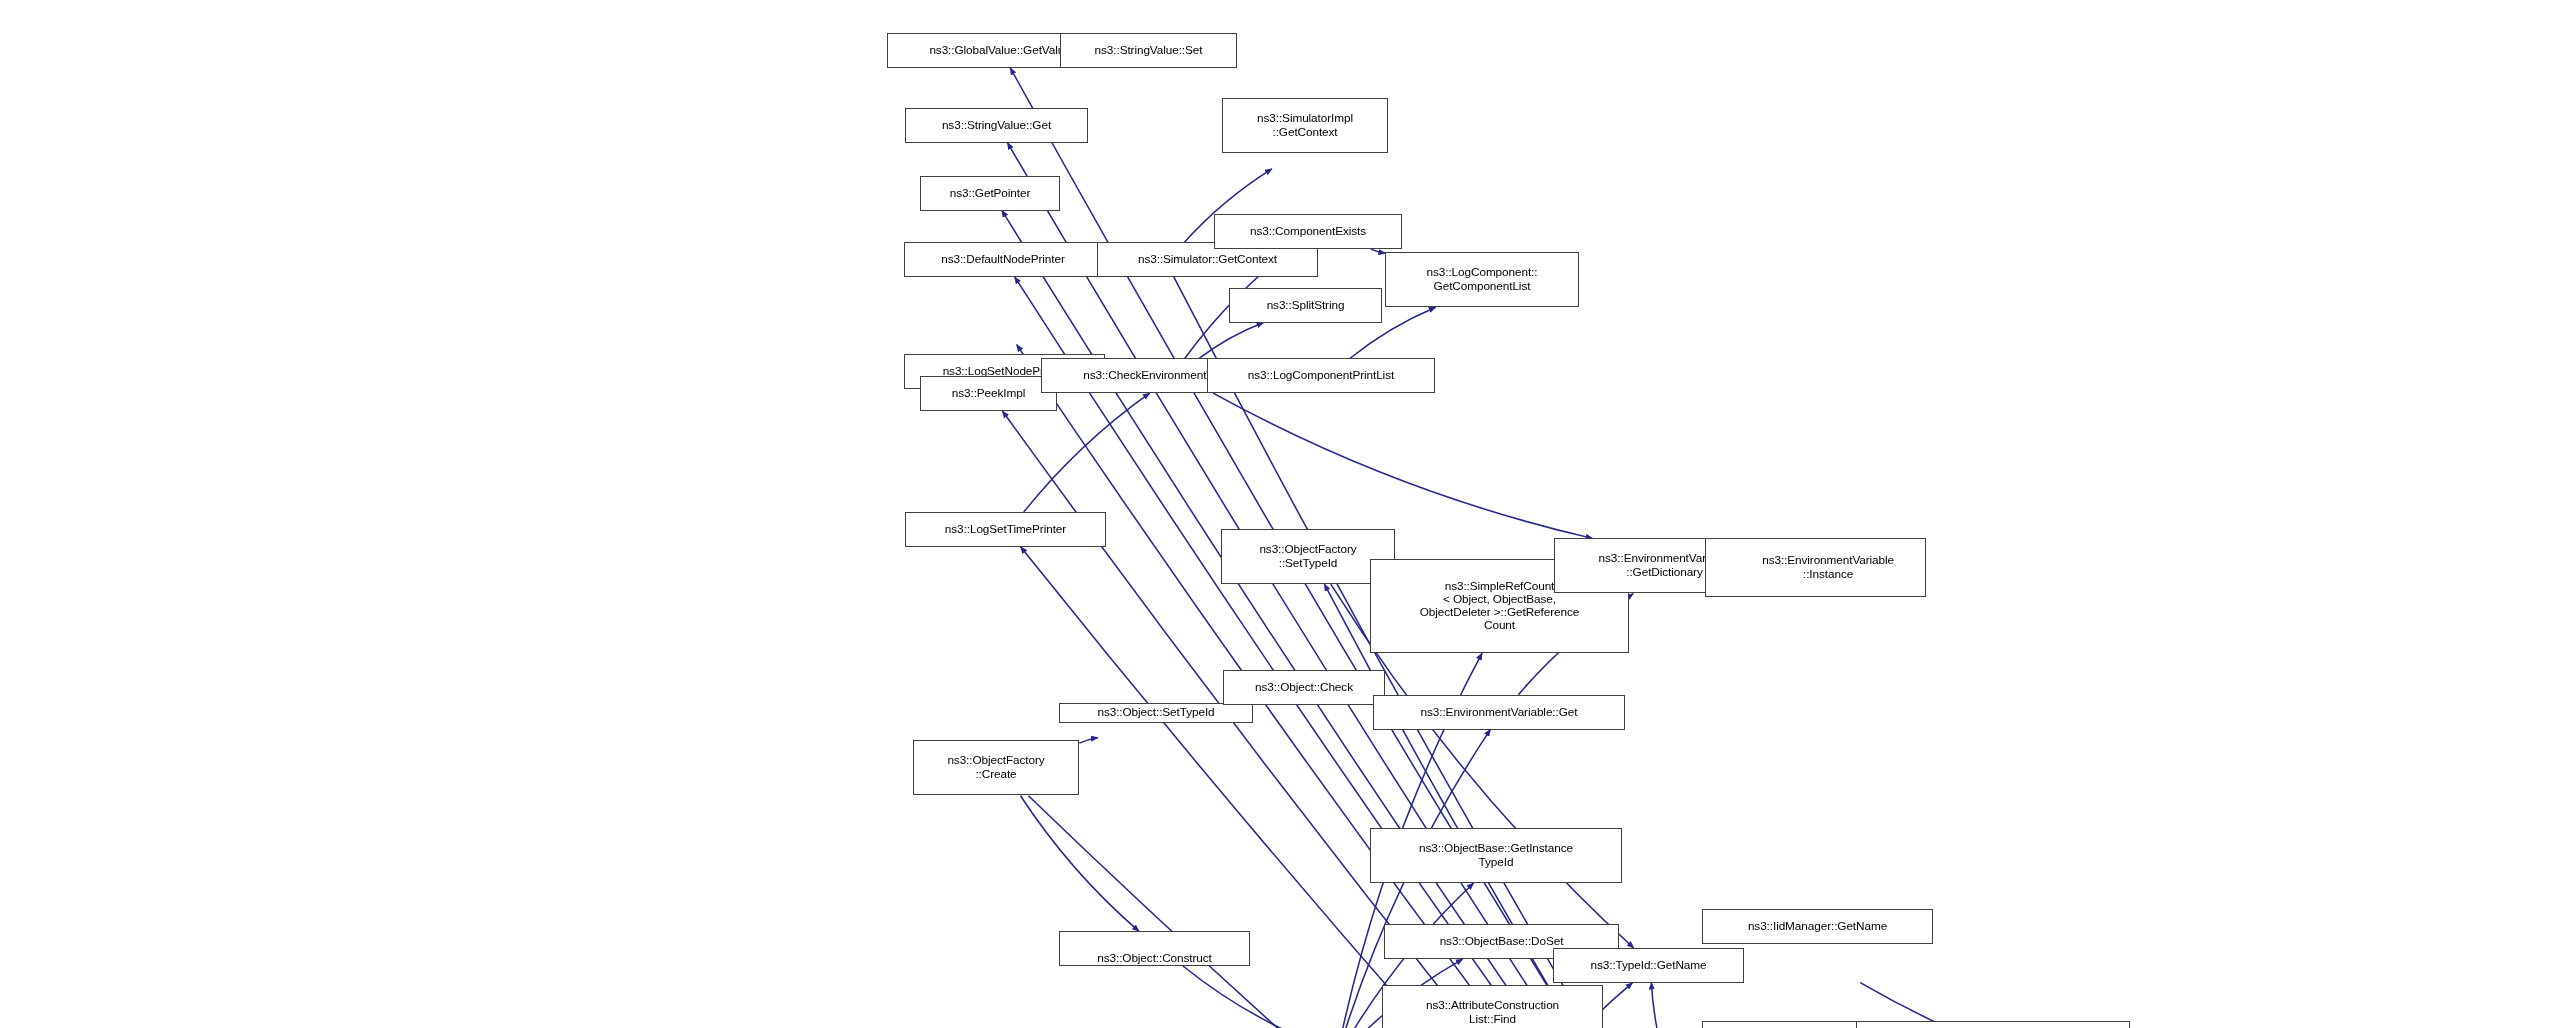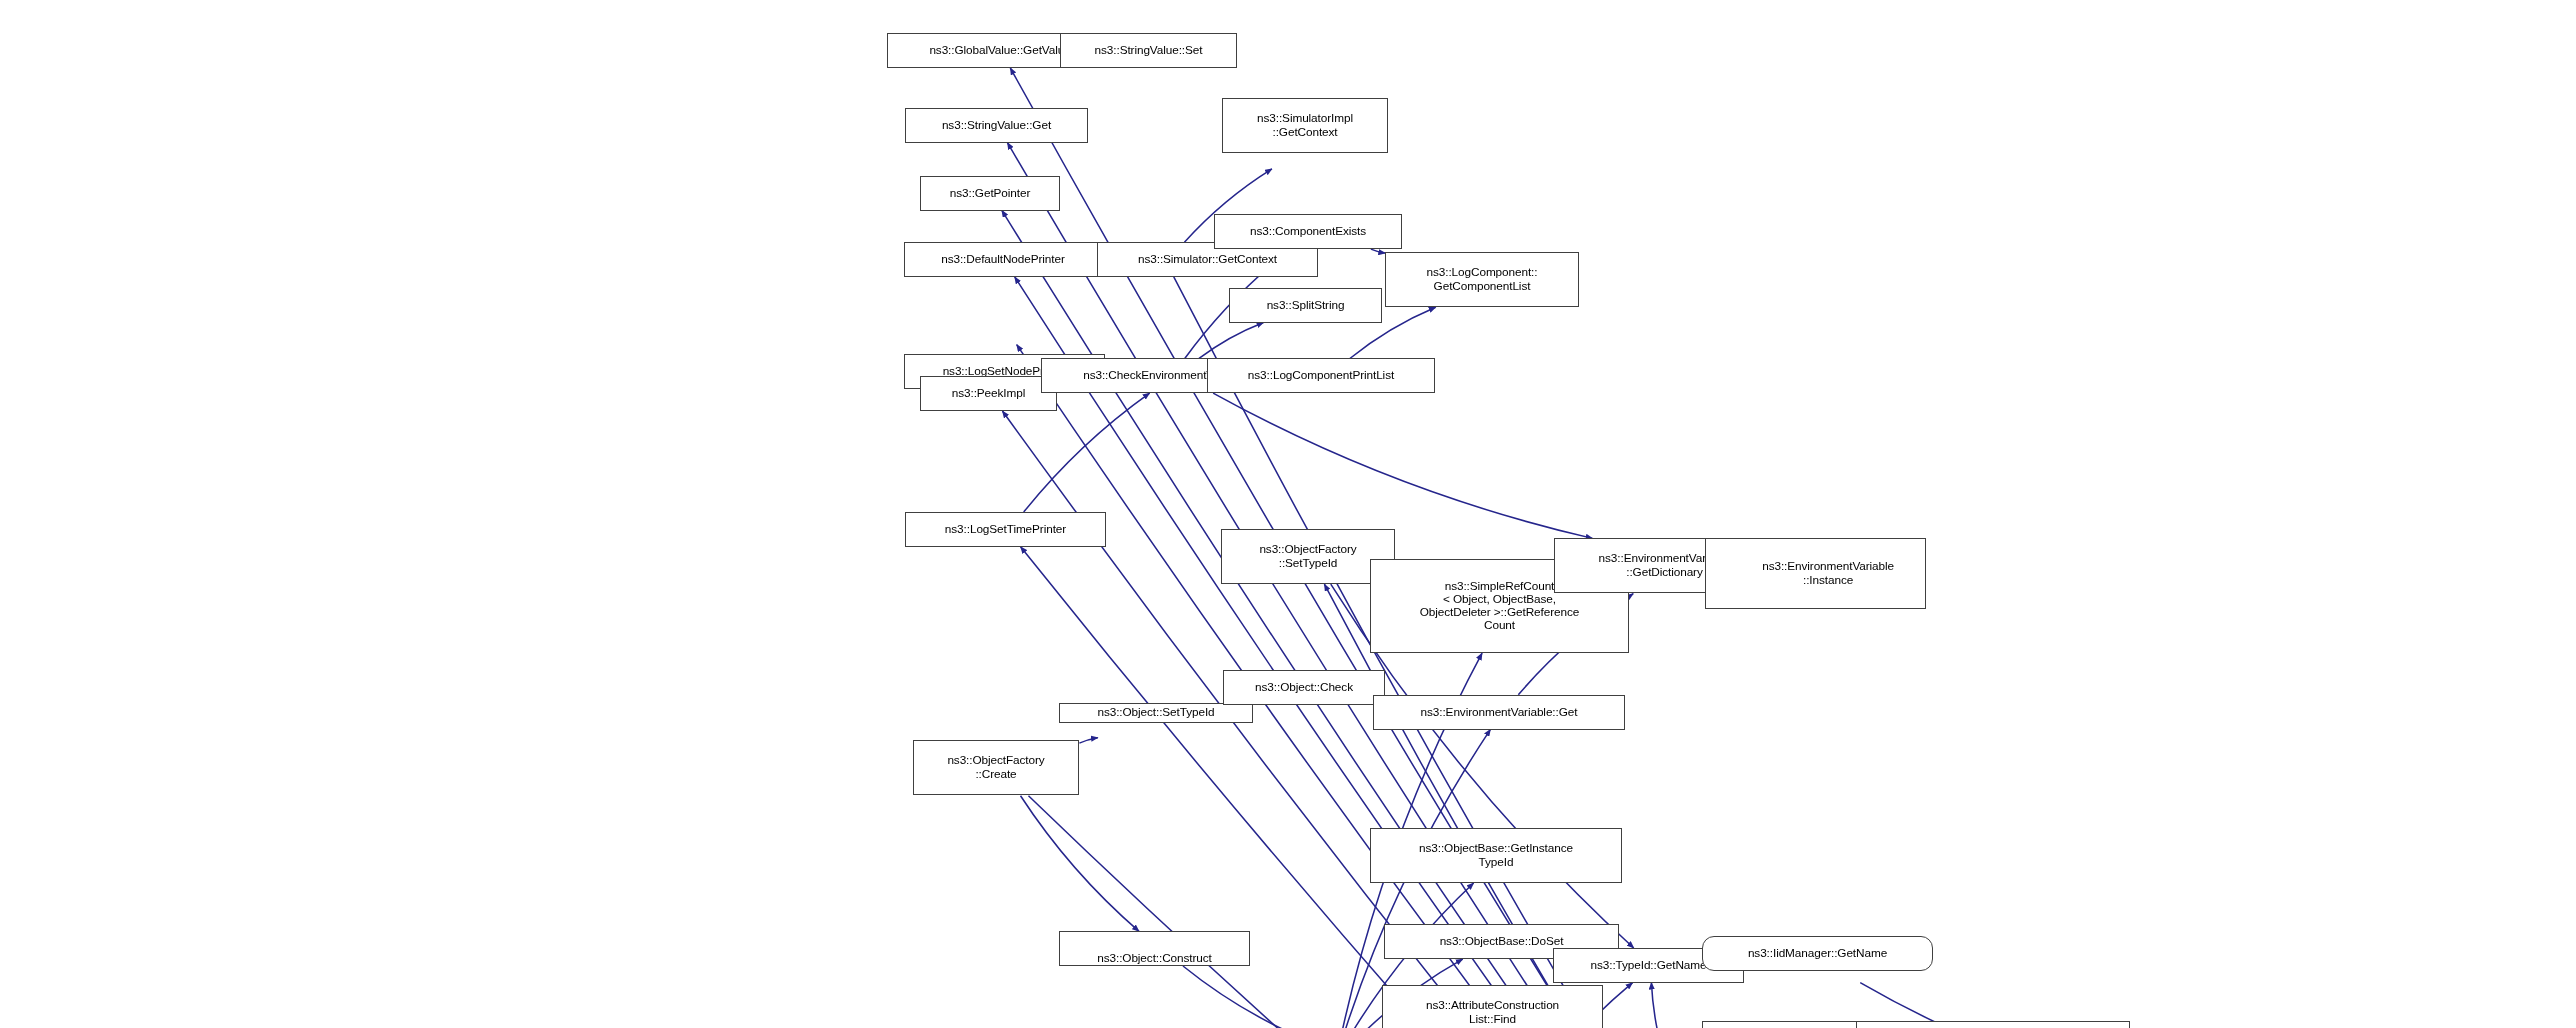--- a/index.html
+++ b/index.html
@@ -163,21 +163,21 @@
 ObjectDeleter &gt;::GetReference
 Count</span></div>
       <div class="node" style="left: 1373px; top: 695px; width: 252px; height: 35px;"><span>ns3::EnvironmentVariable::Get</span></div>
       <div class="node" style="left: 1370px; top: 828px; width: 252px; height: 55px;"><span>ns3::ObjectBase::GetInstance
 TypeId</span></div>
       <div class="node" style="left: 1384px; top: 924px; width: 235px; height: 35px;"><span>ns3::ObjectBase::DoSet</span></div>
       <div class="node" style="left: 1382px; top: 985px; width: 221px; height: 55px;"><span>ns3::AttributeConstruction
 List::Find</span></div>
       <div class="node" style="left: 1554px; top: 538px; width: 221px; height: 55px;"><span>ns3::EnvironmentVariable
 ::GetDictionary</span></div>
-      <div class="node" style="left: 1705px; top: 538px; width: 221px; height: 71px; padding-left: 28px;"><span>ns3::EnvironmentVariable
+      <div class="node" style="left: 1705px; top: 538px; width: 221px; height: 59px; padding-left: 28px;"><span>ns3::EnvironmentVariable
 ::Instance</span></div>
       <div class="node" style="left: 1553px; top: 948px; width: 191px; height: 35px;"><span>ns3::TypeId::GetName</span></div>
-      <div class="node" style="left: 1702px; top: 936px; width: 231px; height: 35px; border-radius: 12px;"><span>ns3::IidManager::GetName</span></div>
+      <div class="node" style="left: 1702px; top: 909px; width: 231px; height: 35px;"><span>ns3::IidManager::GetName</span></div>
       <div class="node" style="left: 1702px; top: 1021px; width: 238px; height: 35px;"></div>
       <div class="node" style="left: 1856px; top: 1021px; width: 274px; height: 35px;"></div>
     </div>
 </div>
 
 
 </body></html>

